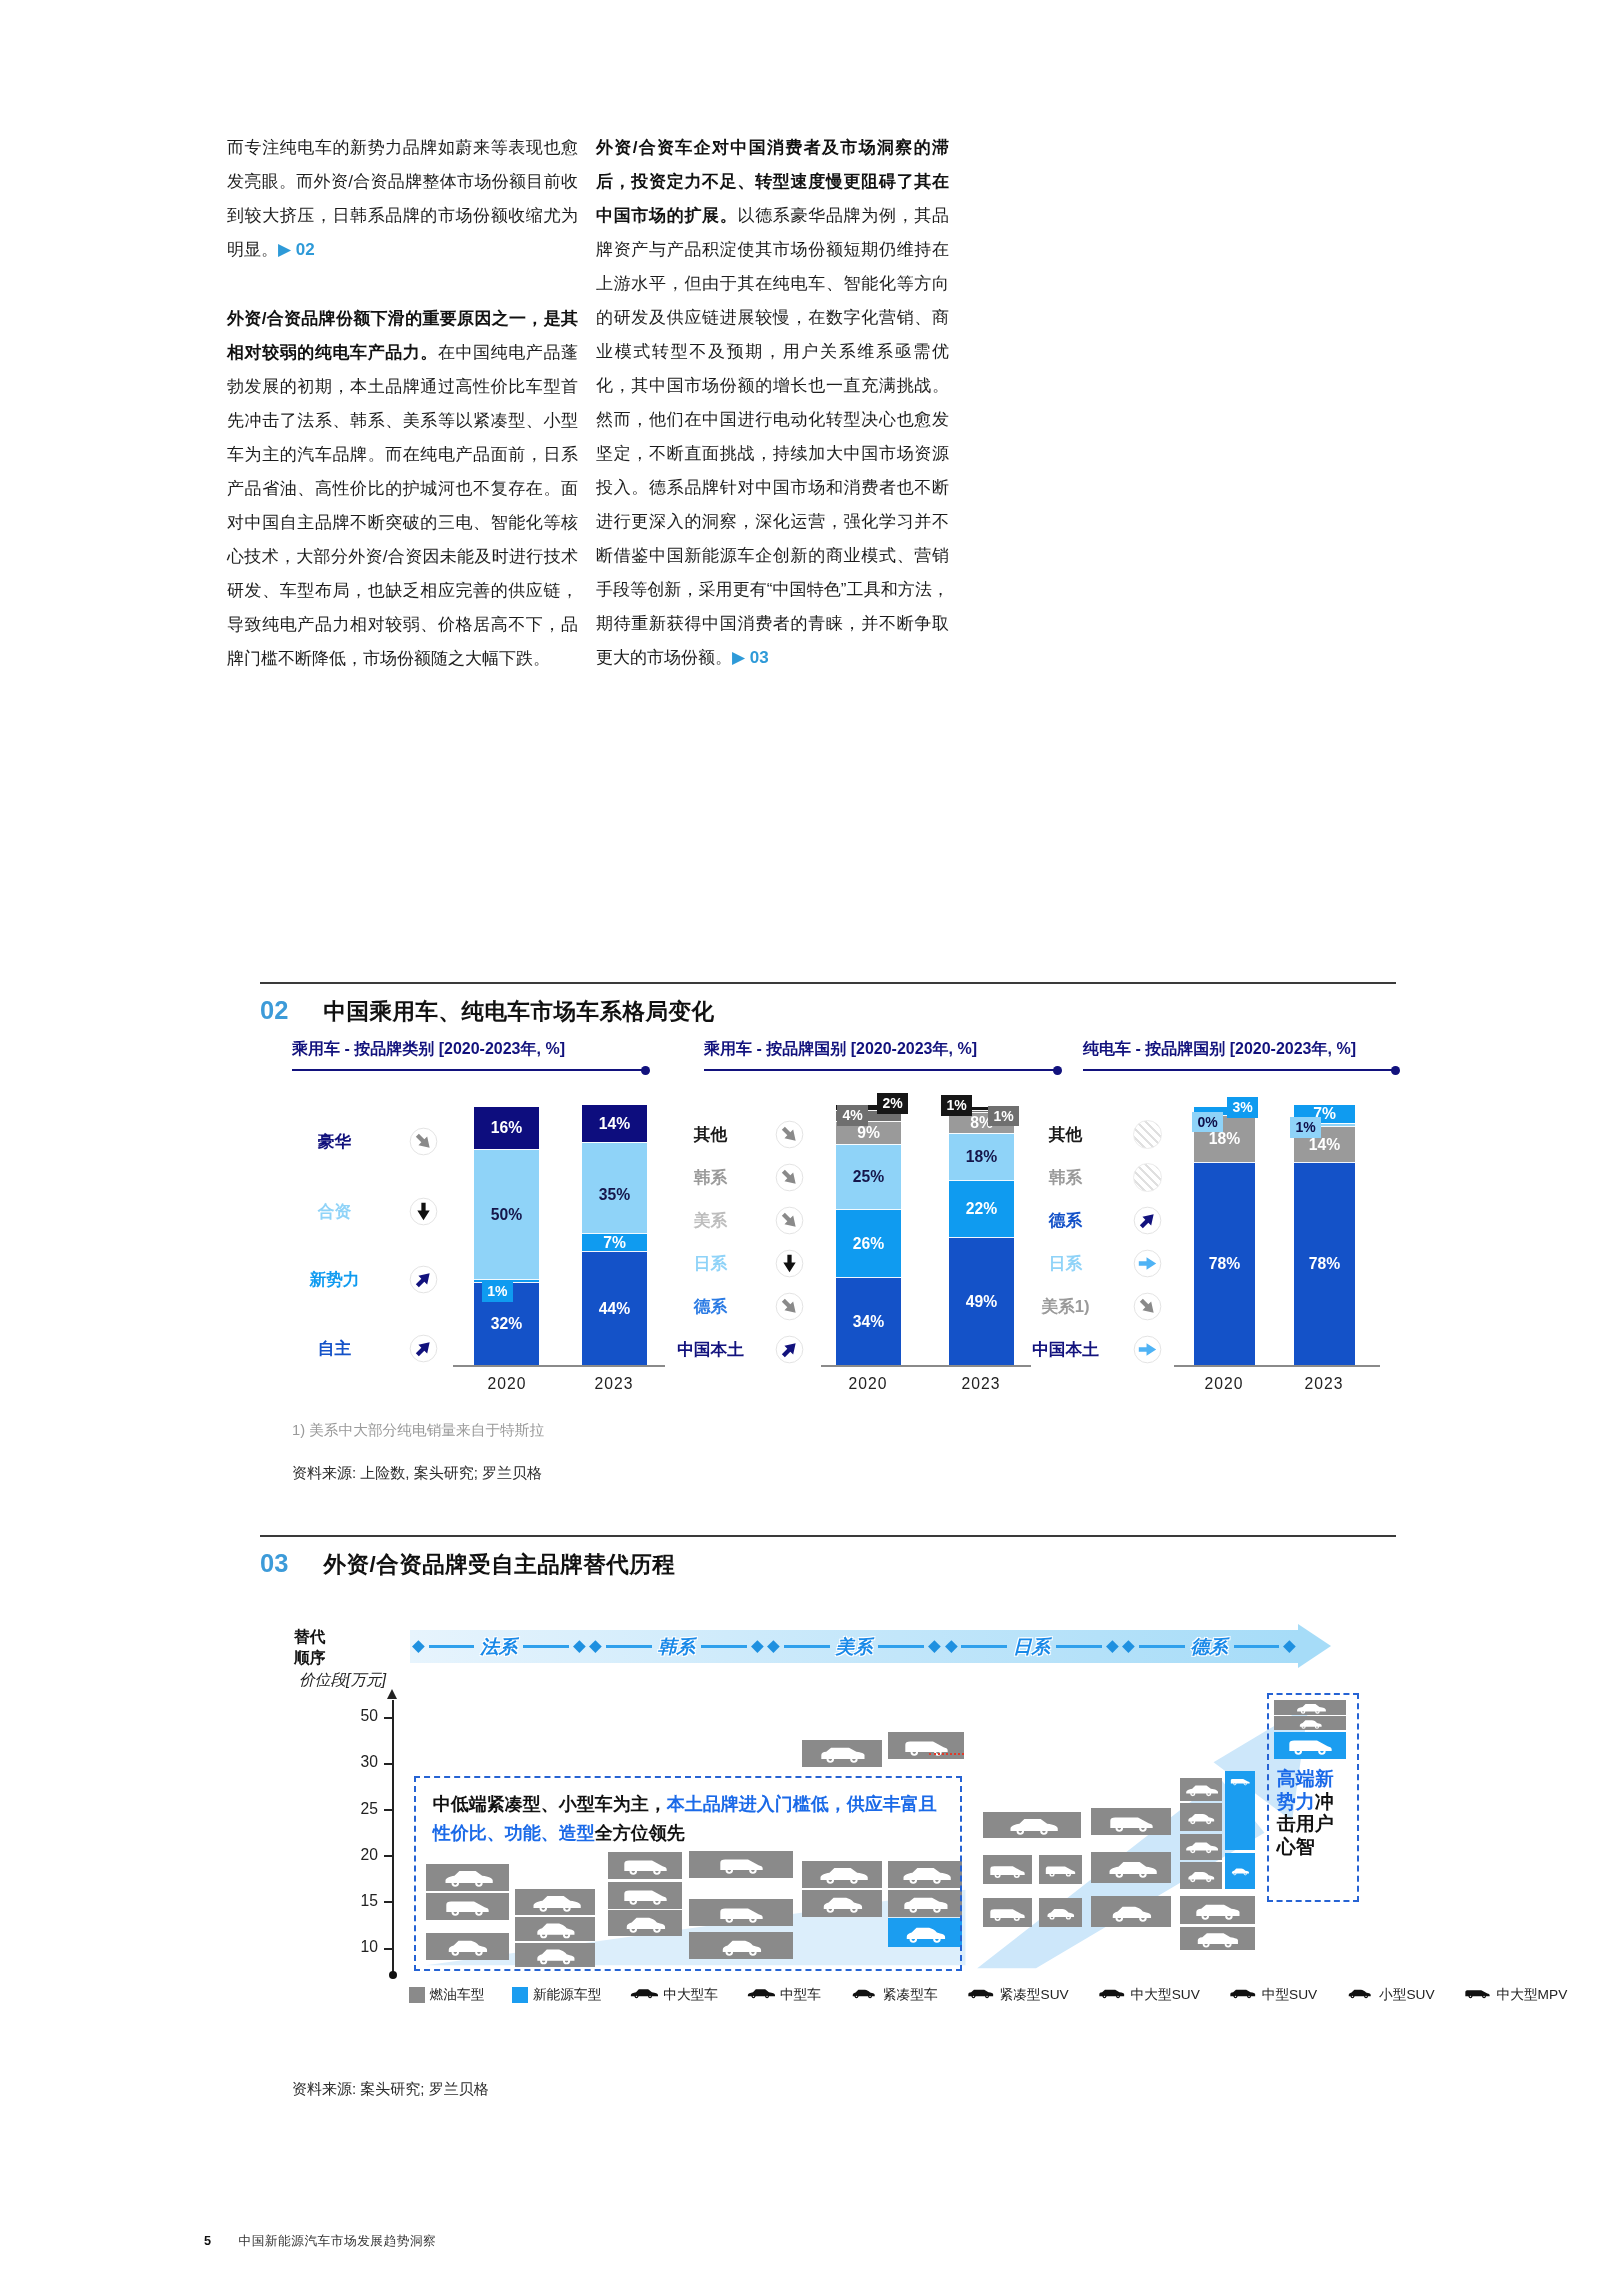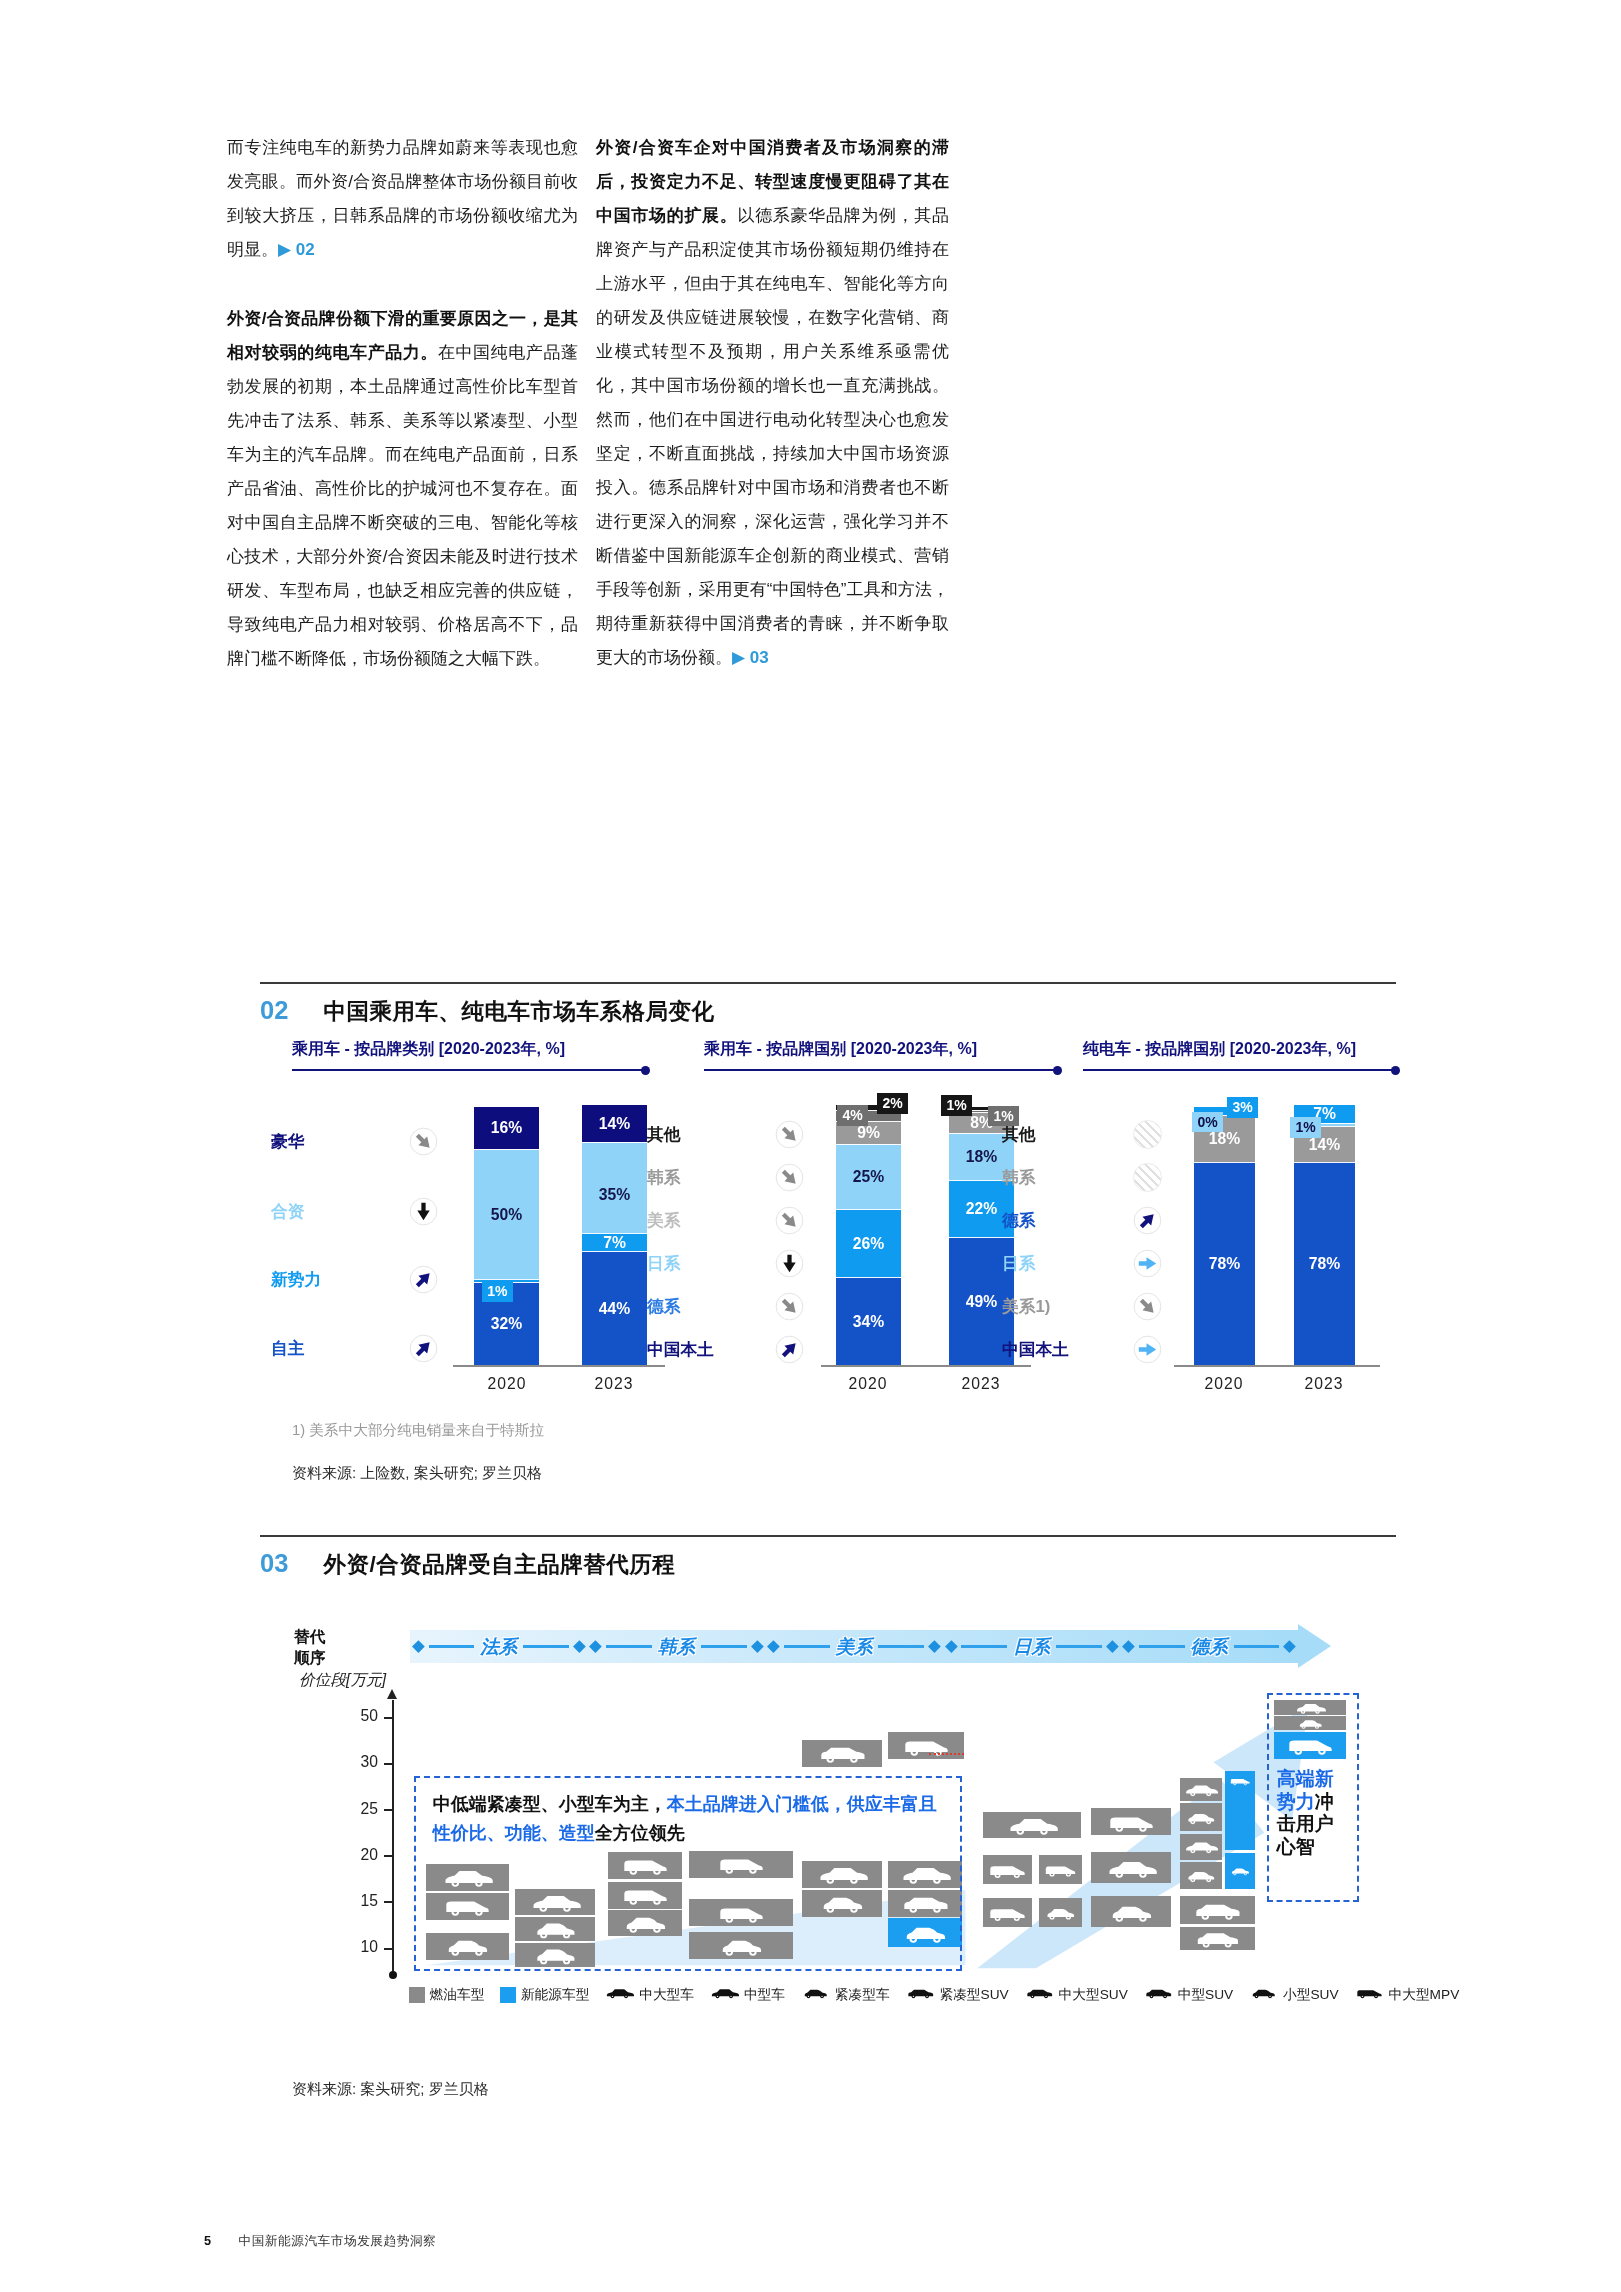--- a/index.html
+++ b/index.html
@@ -14,21 +14,21 @@
   .ref{color:#2E9AD8;font-weight:700;white-space:nowrap;}
   
   .rule{position:absolute;left:260px;width:1136px;height:2px;background:#3a3a3a;}
   .sec-head{position:absolute;left:260px;display:flex;align-items:baseline;}
   .sec-num{color:#3D9BD9;font-weight:700;font-size:25.5px;}
   .sec-title{color:#111;font-weight:700;font-size:22.5px;margin-left:35px;letter-spacing:0.5px;}
   
   .c2-sub{position:absolute;top:1039px;color:#12127D;font-weight:700;font-size:16px;
           padding-bottom:8.8px;border-bottom:2.9px solid #12127D;}
   .c2-sub::after{content:"";position:absolute;right:-2.9px;bottom:-5.9px;width:8.8px;height:8.8px;border-radius:50%;background:#12127D;}
-  .crow-label{position:absolute;width:127px;text-align:left;font-weight:700;font-size:16.7px;line-height:29px;}
+  .crow-label{position:absolute;width:127px;text-align:center;font-weight:700;font-size:16.7px;line-height:29px;}
   .crow-icon{position:absolute;width:29px;height:29px;}
   .hatchc{display:block;width:27.4px;height:27.4px;border-radius:50%;border:1px solid #ececec;
           background:repeating-linear-gradient(45deg,#e0e0e0 0 2.5px,#fff 2.5px 6.4px);}
   .bar{position:absolute;}
   .seg{position:absolute;left:0;width:100%;display:flex;align-items:center;justify-content:center;}
   .seg.sep{border-top:1px solid rgba(255,255,255,.95);box-sizing:border-box;}
   .seg-label{font-weight:700;font-size:15.7px;}
   .chip{position:absolute;width:31px;height:20.6px;line-height:20.6px;text-align:center;
         font-weight:700;font-size:14px;z-index:6;}
   .axisline{position:absolute;height:2px;background:#8a8a8a;}
@@ -57,21 +57,21 @@
   .box1{left:414px;top:1776px;width:548px;height:195px;padding:11.8px 16.7px;}
   .box2{left:977px;top:1727px;width:282px;height:246px;padding:9.8px 11.8px;}
   .box3{left:1267px;top:1693px;width:92px;height:209px;padding:73px 7.8px 0 7.8px;}
   .box .t-black{color:#111;font-weight:700;}
   .box .t-blue{color:#1B6AE8;font-weight:700;}
   .box1{font-size:18px;line-height:29px;}
   .box2{font-size:15.7px;line-height:24.5px;}
   .box3{font-size:19px;line-height:22.5px;}
   .tile{position:absolute;display:flex;align-items:center;justify-content:center;z-index:3;}
   .tile svg{display:block;}
-  .legend{position:absolute;left:409px;top:1986px;display:flex;align-items:center;gap:16px;}
+  .legend{position:absolute;left:409px;top:1986px;display:flex;align-items:center;gap:28px;}
   .lg-item{display:flex;align-items:center;gap:4.9px;}
   .lg-sw{width:15.7px;height:15.7px;}
   .lg-label{font-size:13.7px;color:#222;}
   .scribble{position:absolute;left:929px;top:1753px;width:35px;border-bottom:2px dotted #E03a2a;z-index:4;}
   .swooshsvg{position:absolute;left:382px;top:1666px;z-index:1;}
   #layer02,#layer03{position:absolute;left:0;top:0;width:100%;height:100%;pointer-events:none;}
   .footer{position:absolute;left:204px;top:2233px;display:flex;align-items:baseline;font-size:12.7px;color:#333;}
   .footer .pg{font-weight:700;color:#111;}
   .footer .ft{margin-left:27.4px;letter-spacing:0.5px;}
 </style>

